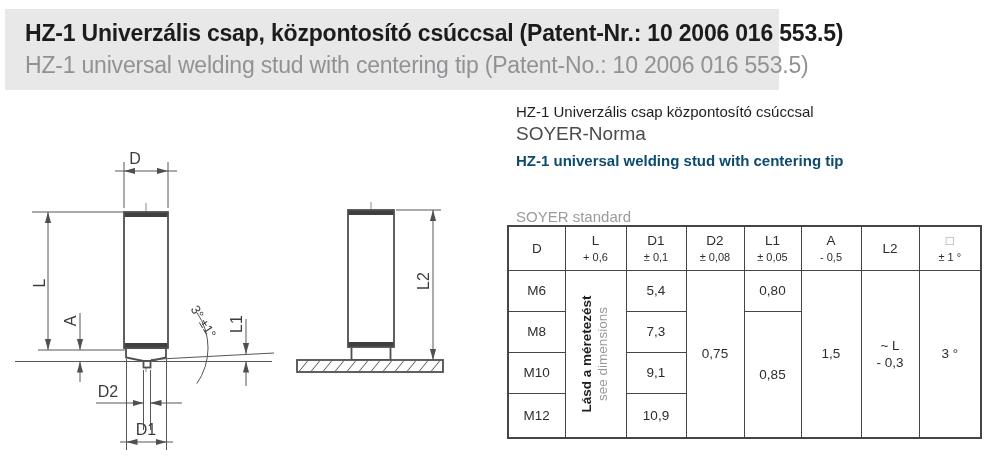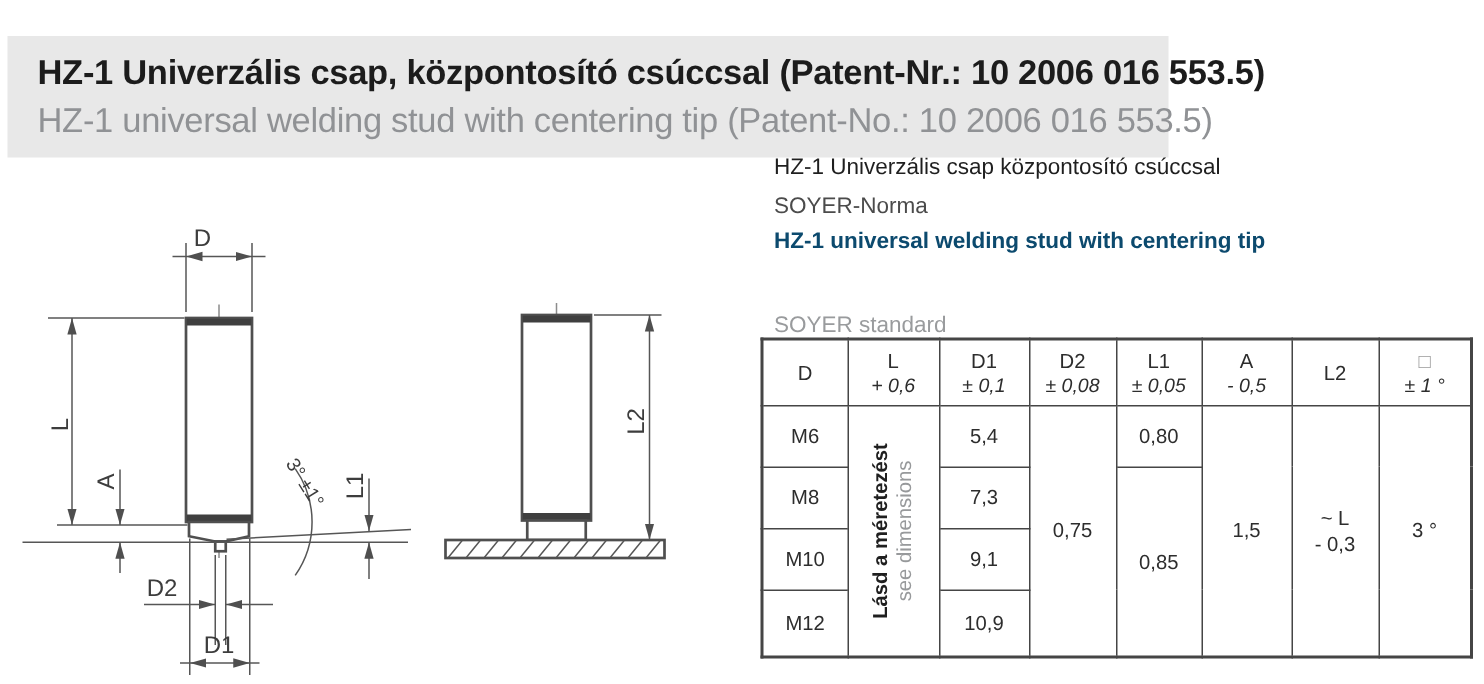--- a/index.html
+++ b/index.html
@@ -1,52 +1,52 @@
 <!DOCTYPE html>
 <html><head>
 <meta charset="utf-8">
 <style>
   html,body{margin:0;padding:0;background:#fff;}
   .page{position:relative;width:989px;height:456px;background:#ffffff;overflow:hidden;
         font-family:"Liberation Sans",sans-serif;}
 
   
-  .band{position:absolute;left:5px;top:24px;width:774px;height:81px;background:#e8e8e8;
+  .band{position:absolute;left:5px;top:9px;width:774px;height:81px;background:#e8e8e8;
         padding:0;box-sizing:border-box;}
   .band .t1{position:absolute;left:20px;top:11px;font-size:23px;font-weight:bold;
             letter-spacing:-0.2px;color:#1c1c1c;white-space:nowrap;}
   .band .t2{position:absolute;left:20px;top:43px;font-size:23px;font-weight:normal;
             letter-spacing:-0.2px;color:#909295;white-space:nowrap;}
 
   
   .prod{position:absolute;left:516px;top:0;}
   .prod div{position:absolute;white-space:nowrap;}
   .p-hu1{top:103px;font-size:15px;font-weight:normal;color:#1f1f1f;}
-  .p-hu2{top:129px;font-size:15px;color:#4b4b4b;}
+  .p-hu2{top:123px;font-size:19px;color:#4b4b4b;}
   .p-en1{top:152px;font-size:15px;font-weight:bold;color:#0c4a6e;}
   .p-en2{top:180px;font-size:15px;color:#999b9d;margin-top:28px;}
 
   
   .drawing{position:absolute;left:0;top:100px;}
   .drawing line,.drawing path,.drawing rect,.drawing polygon{vector-effect:none;}
   .obj{stroke:#4f4f4f;stroke-width:1.8;fill:#ffffff;}
   .thin{stroke:#565656;stroke-width:1;fill:none;}
   .cl{stroke:#8c8c8c;stroke-width:1;fill:none;stroke-dasharray:11 3 3 3;}
   .dark{fill:#3f3f3f;stroke:none;}
   .dtext{fill:#3d3d3d;font-size:16px;font-family:"Liberation Sans",sans-serif;}
   .dtext-sm{fill:#3d3d3d;font-size:13px;font-family:"Liberation Sans",sans-serif;}
 
   
   .spec{position:absolute;left:507px;top:225px;border-collapse:collapse;table-layout:fixed;
         font-size:13.5px;color:#2d2d2d;}
   .spec th,.spec td{border:1.5px solid #454545;padding:0;text-align:center;vertical-align:middle;
         font-weight:normal;background:#fff;}
   .spec{border:2px solid #454545;}
   .spec .h1{display:block;font-size:13.5px;line-height:16px;padding-top:4px;}
-  .spec .h2{display:block;font-size:13px;line-height:16px;padding-bottom:3px;font-style:italic;}
+  .spec .h2{display:block;font-size:11px;line-height:16px;padding-bottom:3px;}
   .sq{color:#9a9a9a;font-size:12px;}
   .rot-outer{position:relative;width:36px;height:164px;margin:0 auto;}
   .rot{position:absolute;left:50%;top:50%;width:164px;height:36px;
        transform:translate(-50%,-50%) rotate(-90deg);text-align:center;}
   .rot .hu{display:block;font-weight:bold;color:#1f1f1f;font-size:13.5px;line-height:17px;white-space:nowrap;}
   .rot .en{display:block;color:#97999b;font-size:13.5px;line-height:16px;white-space:nowrap;}
   .two-line span{display:block;line-height:17px;}
 </style>
 </head>
 <body>

